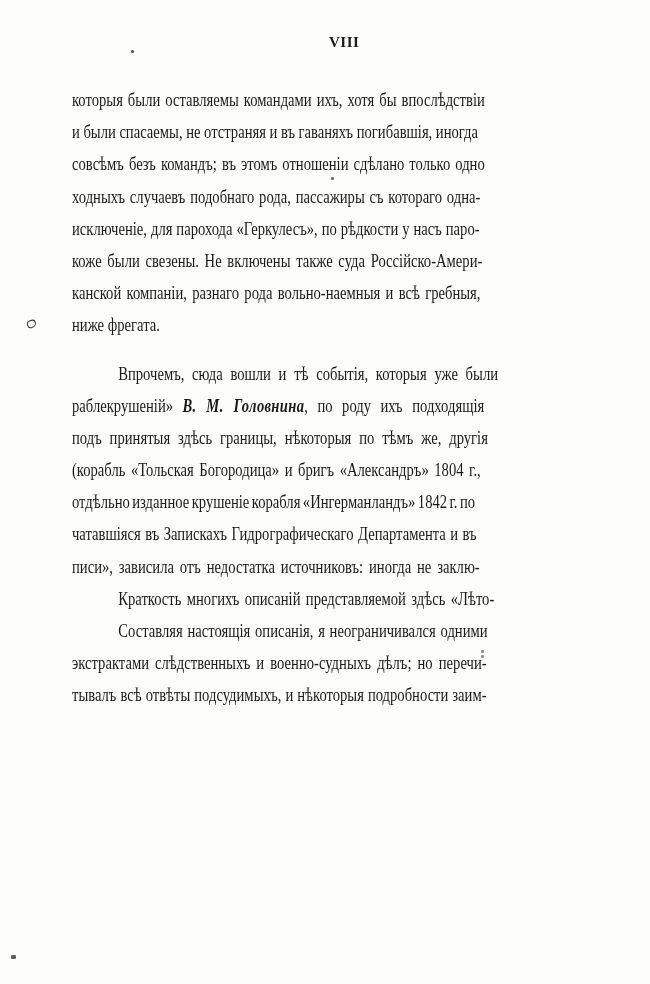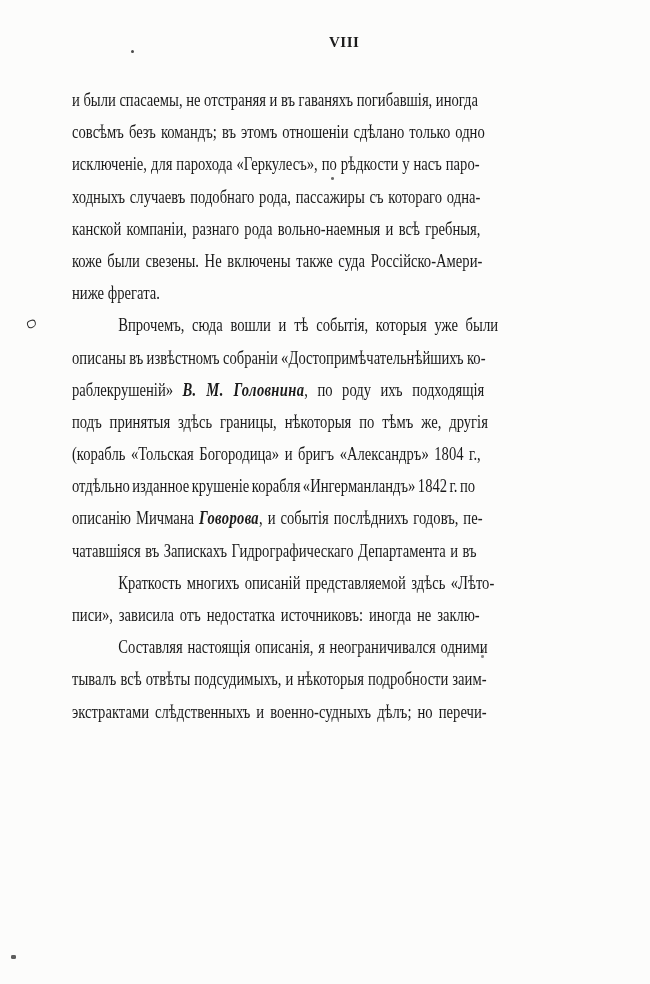--- a/index.html
+++ b/index.html
@@ -41,41 +41,40 @@
   <div class="page-number">VIII</div>
 
   <div class="speck speck-dot" style="left:131px;top:50px;width:3px;height:3px;"></div>
   <div class="speck speck-dot" style="left:331px;top:177px;width:3px;height:2.5px;background:#6a6a6a;"></div>
   <div class="speck speck-ring" style="left:27px;top:320px;"></div>
   <div class="speck speck-colon" style="left:481px;top:650px;"></div>
   <div class="speck speck-dot" style="left:11px;top:955px;width:5px;height:4px;background:#5d5d5d;border-radius:30%;"></div>
 
   <div class="text-block">
       <div>
+        <div class="line"><span class="line-inner" style="word-spacing: 1.71429px;"><span>которыя были оставляемы командами ихъ, хотя бы впослѣдствіи</span></span></div>
         <div class="line"><span class="line-inner" style="word-spacing: -0.111111px;"><span>и были спасаемы, не отстраняя и въ гаваняхъ погибавшія, иногда</span></span></div>
         <div class="line"><span class="line-inner" style="word-spacing: 1.75px;"><span>совсѣмъ безъ командъ; въ этомъ отношеніи сдѣлано только одно</span></span></div>
+        <div class="line"><span class="line-inner" style="word-spacing: 1.42857px;"><span>ходныхъ случаевъ подобнаго рода, пассажиры съ котораго одна-</span></span></div>
         <div class="line"><span class="line-inner" style="word-spacing: 0.375px;"><span>исключеніе, для парохода «Геркулесъ», по рѣдкости у насъ паро-</span></span></div>
-        <div class="line"><span class="line-inner" style="word-spacing: 1.42857px;"><span>ходныхъ случаевъ подобнаго рода, пассажиры съ котораго одна-</span></span></div>
+        <div class="line"><span class="line-inner" style="word-spacing: 2.57143px;"><span>коже были свезены. Не включены также суда Россійско-Амери-</span></span></div>
         <div class="line"><span class="line-inner" style="word-spacing: 2.14286px;"><span>канской компаніи, разнаго рода вольно-наемныя и всѣ гребныя,</span></span></div>
-        <div class="line"><span class="line-inner" style="word-spacing: 2.57143px;"><span>коже были свезены. Не включены также суда Россійско-Амери-</span></span></div>
         <div class="line"><span class="line-inner"><span>ниже фрегата.</span></span></div>
       </div>
-      <div style="margin-top: 0;">
+      <div style="margin-top: 16px;">
         <div class="line"><span class="line-inner indent" style="word-spacing: 5.25px;"><span>Впрочемъ, сюда вошли и тѣ событія, которыя уже были</span></span></div>
-        <div class="line"><span class="line-inner" style="word-spacing: -0.4px;"><span>описаны въ извѣстномъ собраніи «Достопримѣчательнѣйшихъ ко-</span></span></div>
         <div class="line"><span class="line-inner" style="word-spacing: 7.57143px;"><span>раблекрушеній» </span><span class="bi">В. М. Головнина</span><span>, по роду ихъ подходящія</span></span></div>
         <div class="line"><span class="line-inner" style="word-spacing: 5.5px;"><span>подъ принятыя здѣсь границы, нѣкоторыя по тѣмъ же, другія</span></span></div>
         <div class="line"><span class="line-inner" style="word-spacing: 2.42857px;"><span>(корабль «Тольская Богородица» и бригъ «Александръ» 1804 г.,</span></span></div>
         <div class="line"><span class="line-inner" style="word-spacing: -1.57143px;"><span>отдѣльно изданное крушеніе корабля «Ингерманландъ» 1842 г. по</span></span></div>
-        <div class="line"><span class="line-inner" style="word-spacing: 1.71429px;"><span>описанію Мичмана </span><span class="bi">Говорова</span><span>, и событія послѣднихъ годовъ, пе-</span></span></div>
         <div class="line"><span class="line-inner" style="word-spacing: 1px;"><span>чатавшіяся въ Запискахъ Гидрографическаго Департамента и въ</span></span></div>
       </div>
       <div>
+        <div class="line"><span class="line-inner" style="word-spacing: 2.85714px;"><span>писи», зависила отъ недостатка источниковъ: иногда не заклю-</span></span></div>
         <div class="line"><span class="line-inner indent" style="word-spacing: 2.2px;"><span>Краткость многихъ описаній представляемой здѣсь «Лѣто-</span></span></div>
-        <div class="line"><span class="line-inner" style="word-spacing: 2.85714px;"><span>писи», зависила отъ недостатка источниковъ: иногда не заклю-</span></span></div>
       </div>
       <div>
         <div class="line"><span class="line-inner indent" style="word-spacing: 1.4px;"><span>Составляя настоящія описанія, я неограничивался одними</span></span></div>
+        <div class="line"><span class="line-inner" style="word-spacing: 3.16667px;"><span>экстрактами слѣдственныхъ и военно-судныхъ дѣлъ; но перечи-</span></span></div>
         <div class="line"><span class="line-inner" style="word-spacing: 0.428571px;"><span>тывалъ всѣ отвѣты подсудимыхъ, и нѣкоторыя подробности заим-</span></span></div>
-        <div class="line"><span class="line-inner" style="word-spacing: 3.16667px;"><span>экстрактами слѣдственныхъ и военно-судныхъ дѣлъ; но перечи-</span></span></div>
       </div>
     </div>
 </div>
 
 </body></html>

